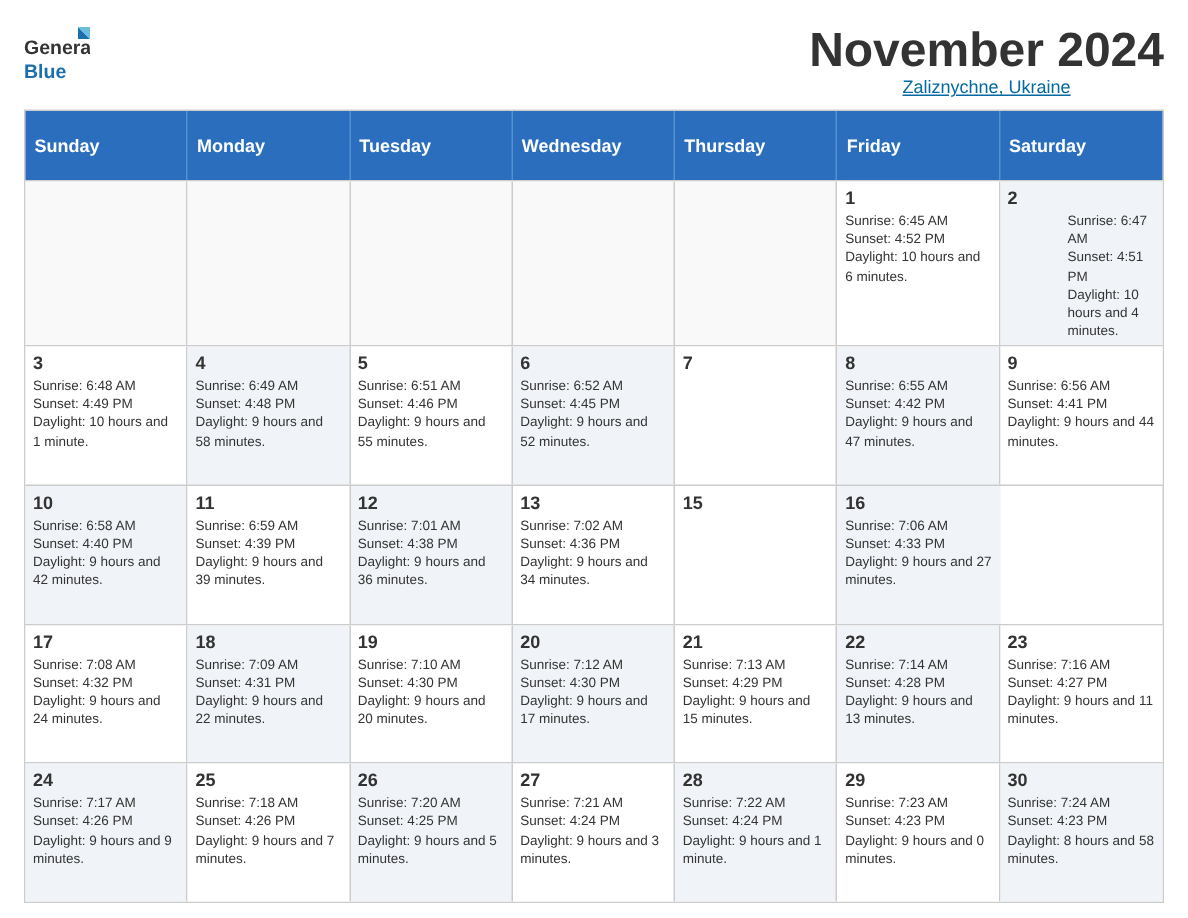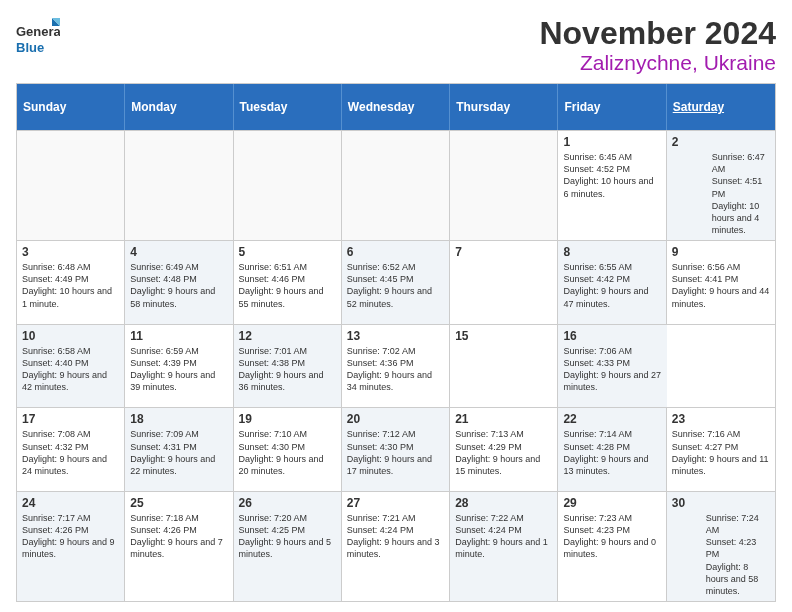--- a/index.html
+++ b/index.html
@@ -22,51 +22,52 @@
       align-items: flex-start;
       justify-content: space-between;
       margin-bottom: 8px;
     }
     .logo {
       display: flex;
       align-items: center;
       gap: 4px;
     }
     .title-block {
-      text-align: right;
+      text-align: center;
     }
     .month-title {
       font-size: 32px;
       font-weight: bold;
       color: #333;
       line-height: 1.1;
     }
     .location {
-      font-size: 21px;
-      color: #a21caf;
+      font-size: 12px;
+      color: #0369a1;
+      text-decoration: underline;
     }
     .calendar {
       flex: 1;
       display: flex;
       flex-direction: column;
       border: 1px solid #ccc;
     }
     .cal-header {
       display: grid;
       grid-template-columns: repeat(7, 1fr);
       background: #2a6ebd;
     }
     .cal-header-cell {
       color: #fff;
       font-weight: bold;
       font-size: 12px;
       padding: 16px 6px;
       border-right: 1px solid #5590d0;
     }
-    .cal-header-cell:last-child { border-right: none; text-decoration: underline; }
+    .cal-header-cell:last-child { border-right: none; }
     .cal-body {
       display: flex;
       flex-direction: column;
       flex: 1;
     }
     .cal-row {
       display: grid;
       grid-template-columns: repeat(7, 1fr);
       flex: 1;
       border-top: 1px solid #ccc;
@@ -297,20 +298,20 @@
 Daylight: 9 hours and 1 minute.</div>
           </div>
           <div class="cal-cell">
             <span class="day-num">29</span>
             <div class="cell-info" style="white-space: pre-line;">Sunrise: 7:23 AM
 Sunset: 4:23 PM
 Daylight: 9 hours and 0 minutes.</div>
           </div>
           <div class="cal-cell shaded">
             <span class="day-num">30</span>
-            <div class="cell-info" style="white-space: pre-line; margin-left: 34px;">Sunrise: 7:24 AM
+            <div class="cell-info" style="white-space: pre-line;">Sunrise: 7:24 AM
 Sunset: 4:23 PM
 Daylight: 8 hours and 58 minutes.</div>
           </div>
         </div>
       </div>
   </div>
 </div>
 
 </body></html>

